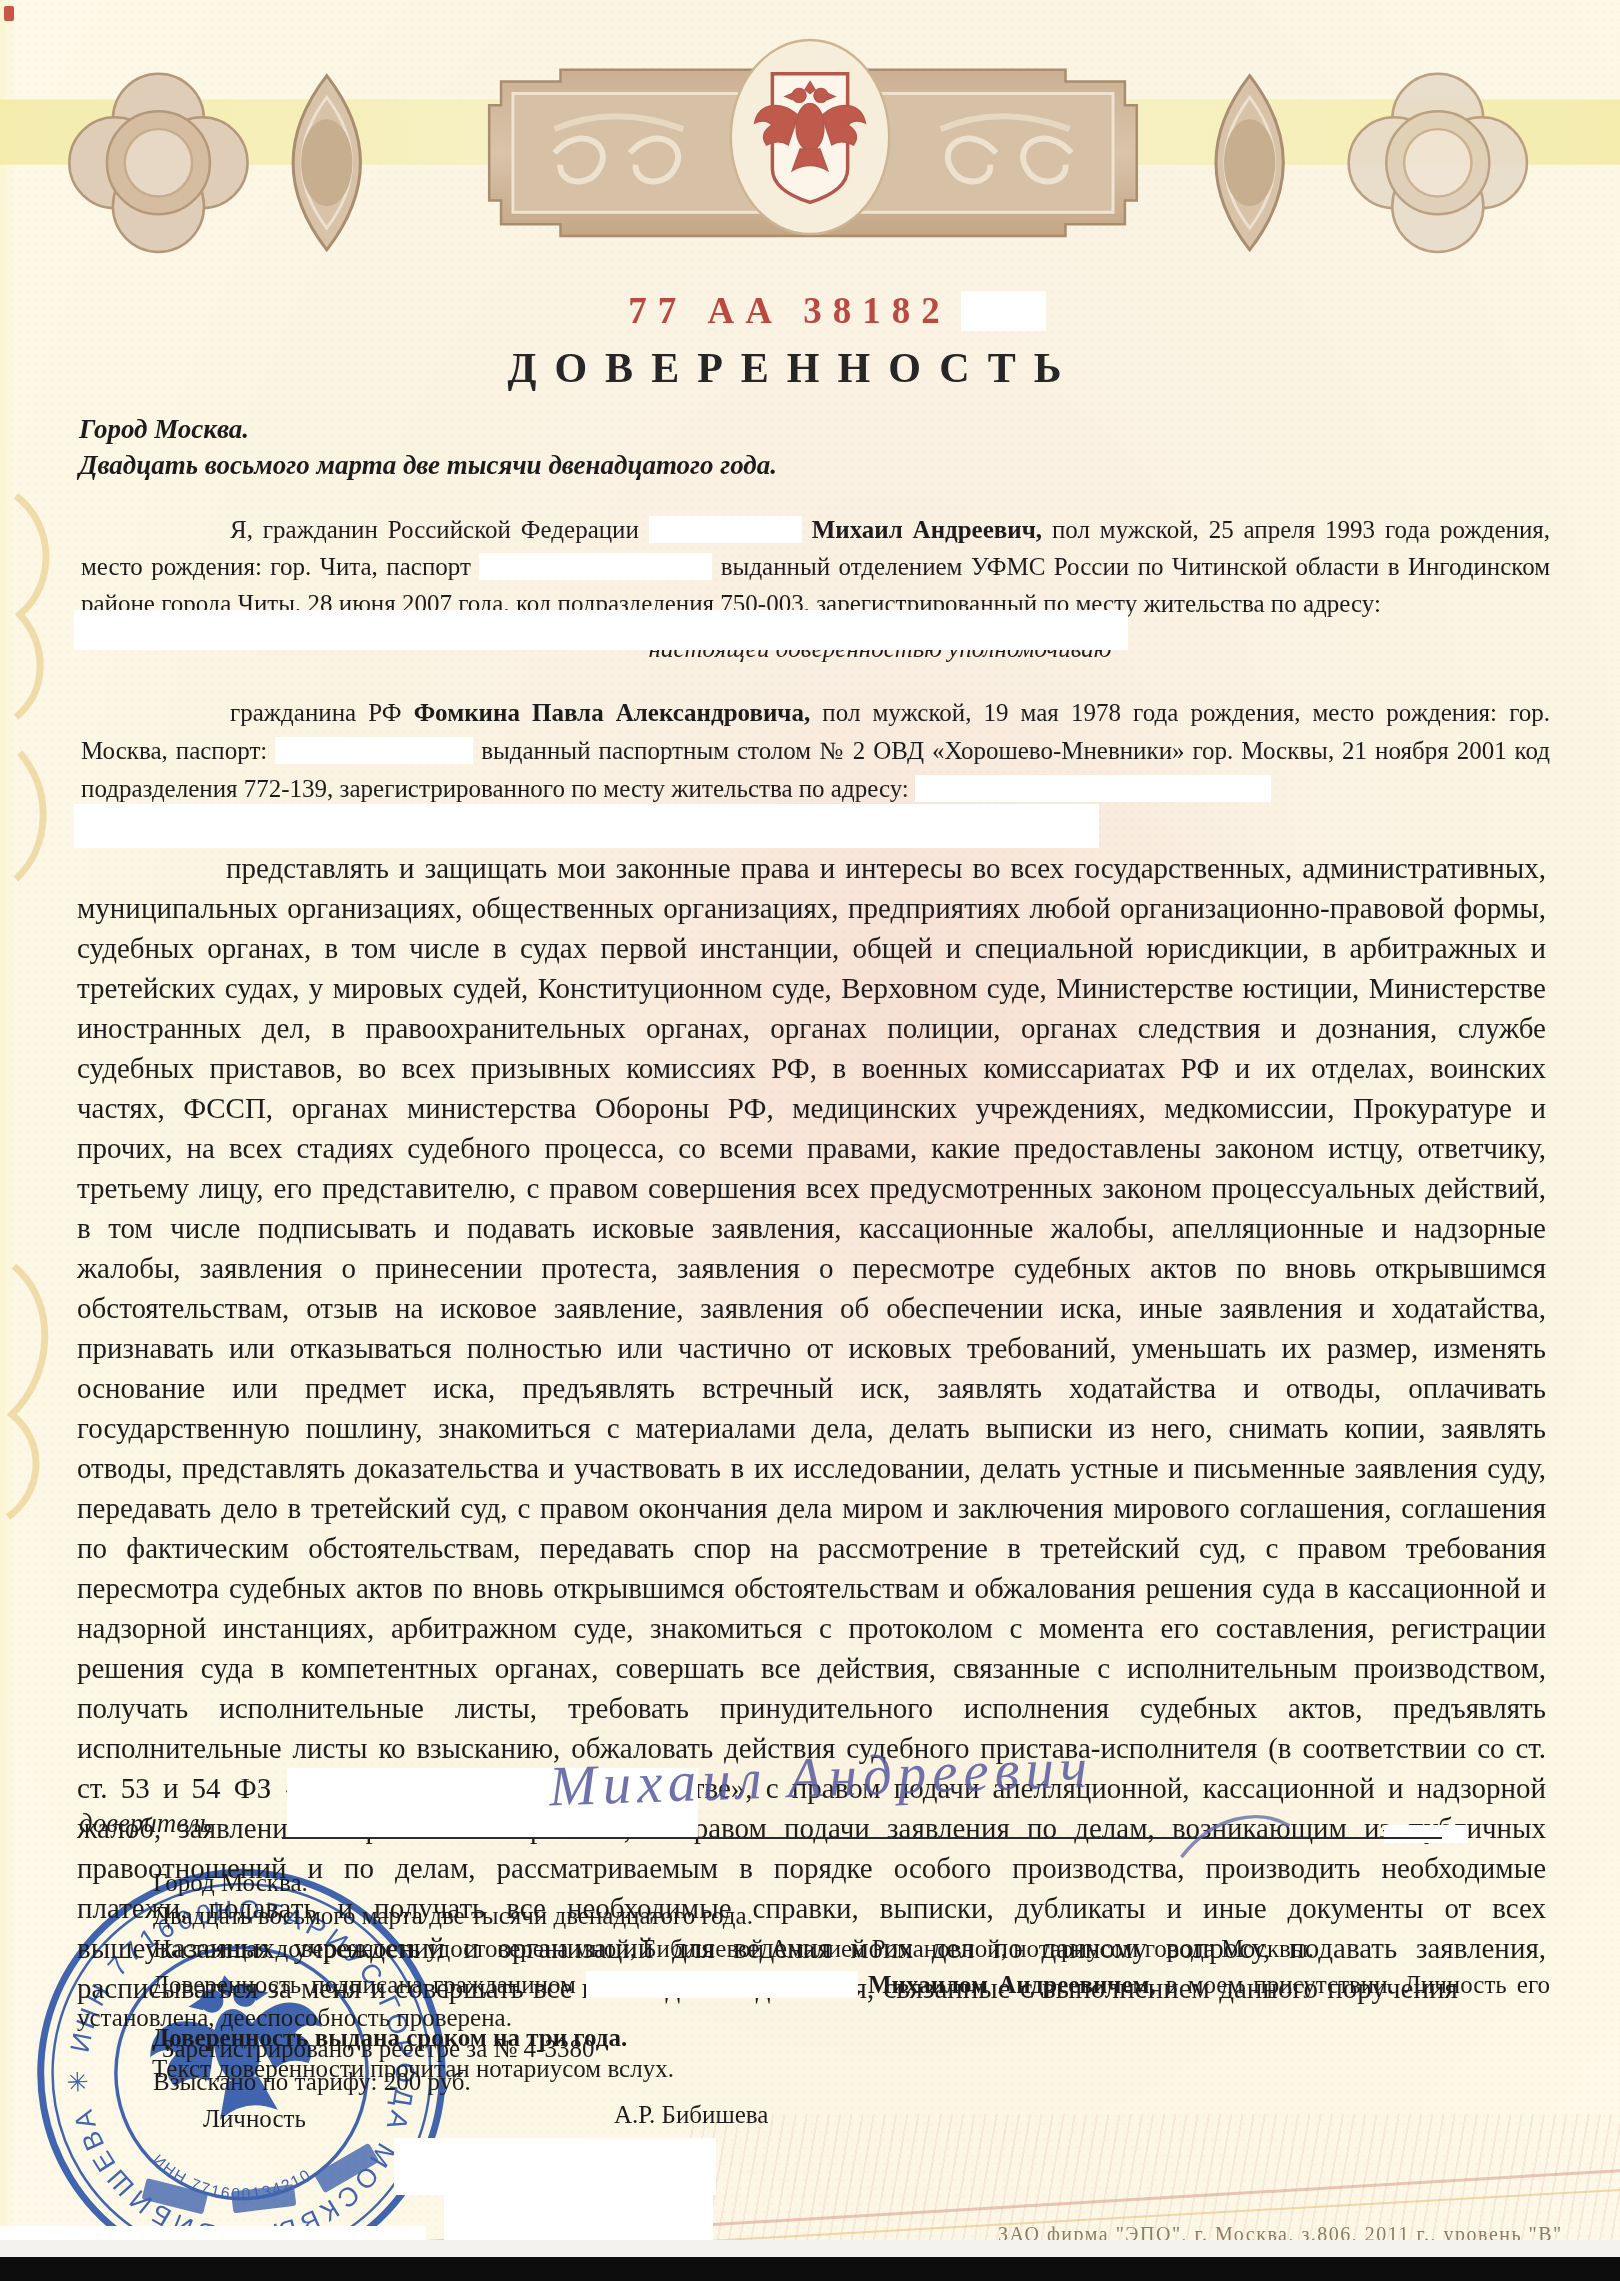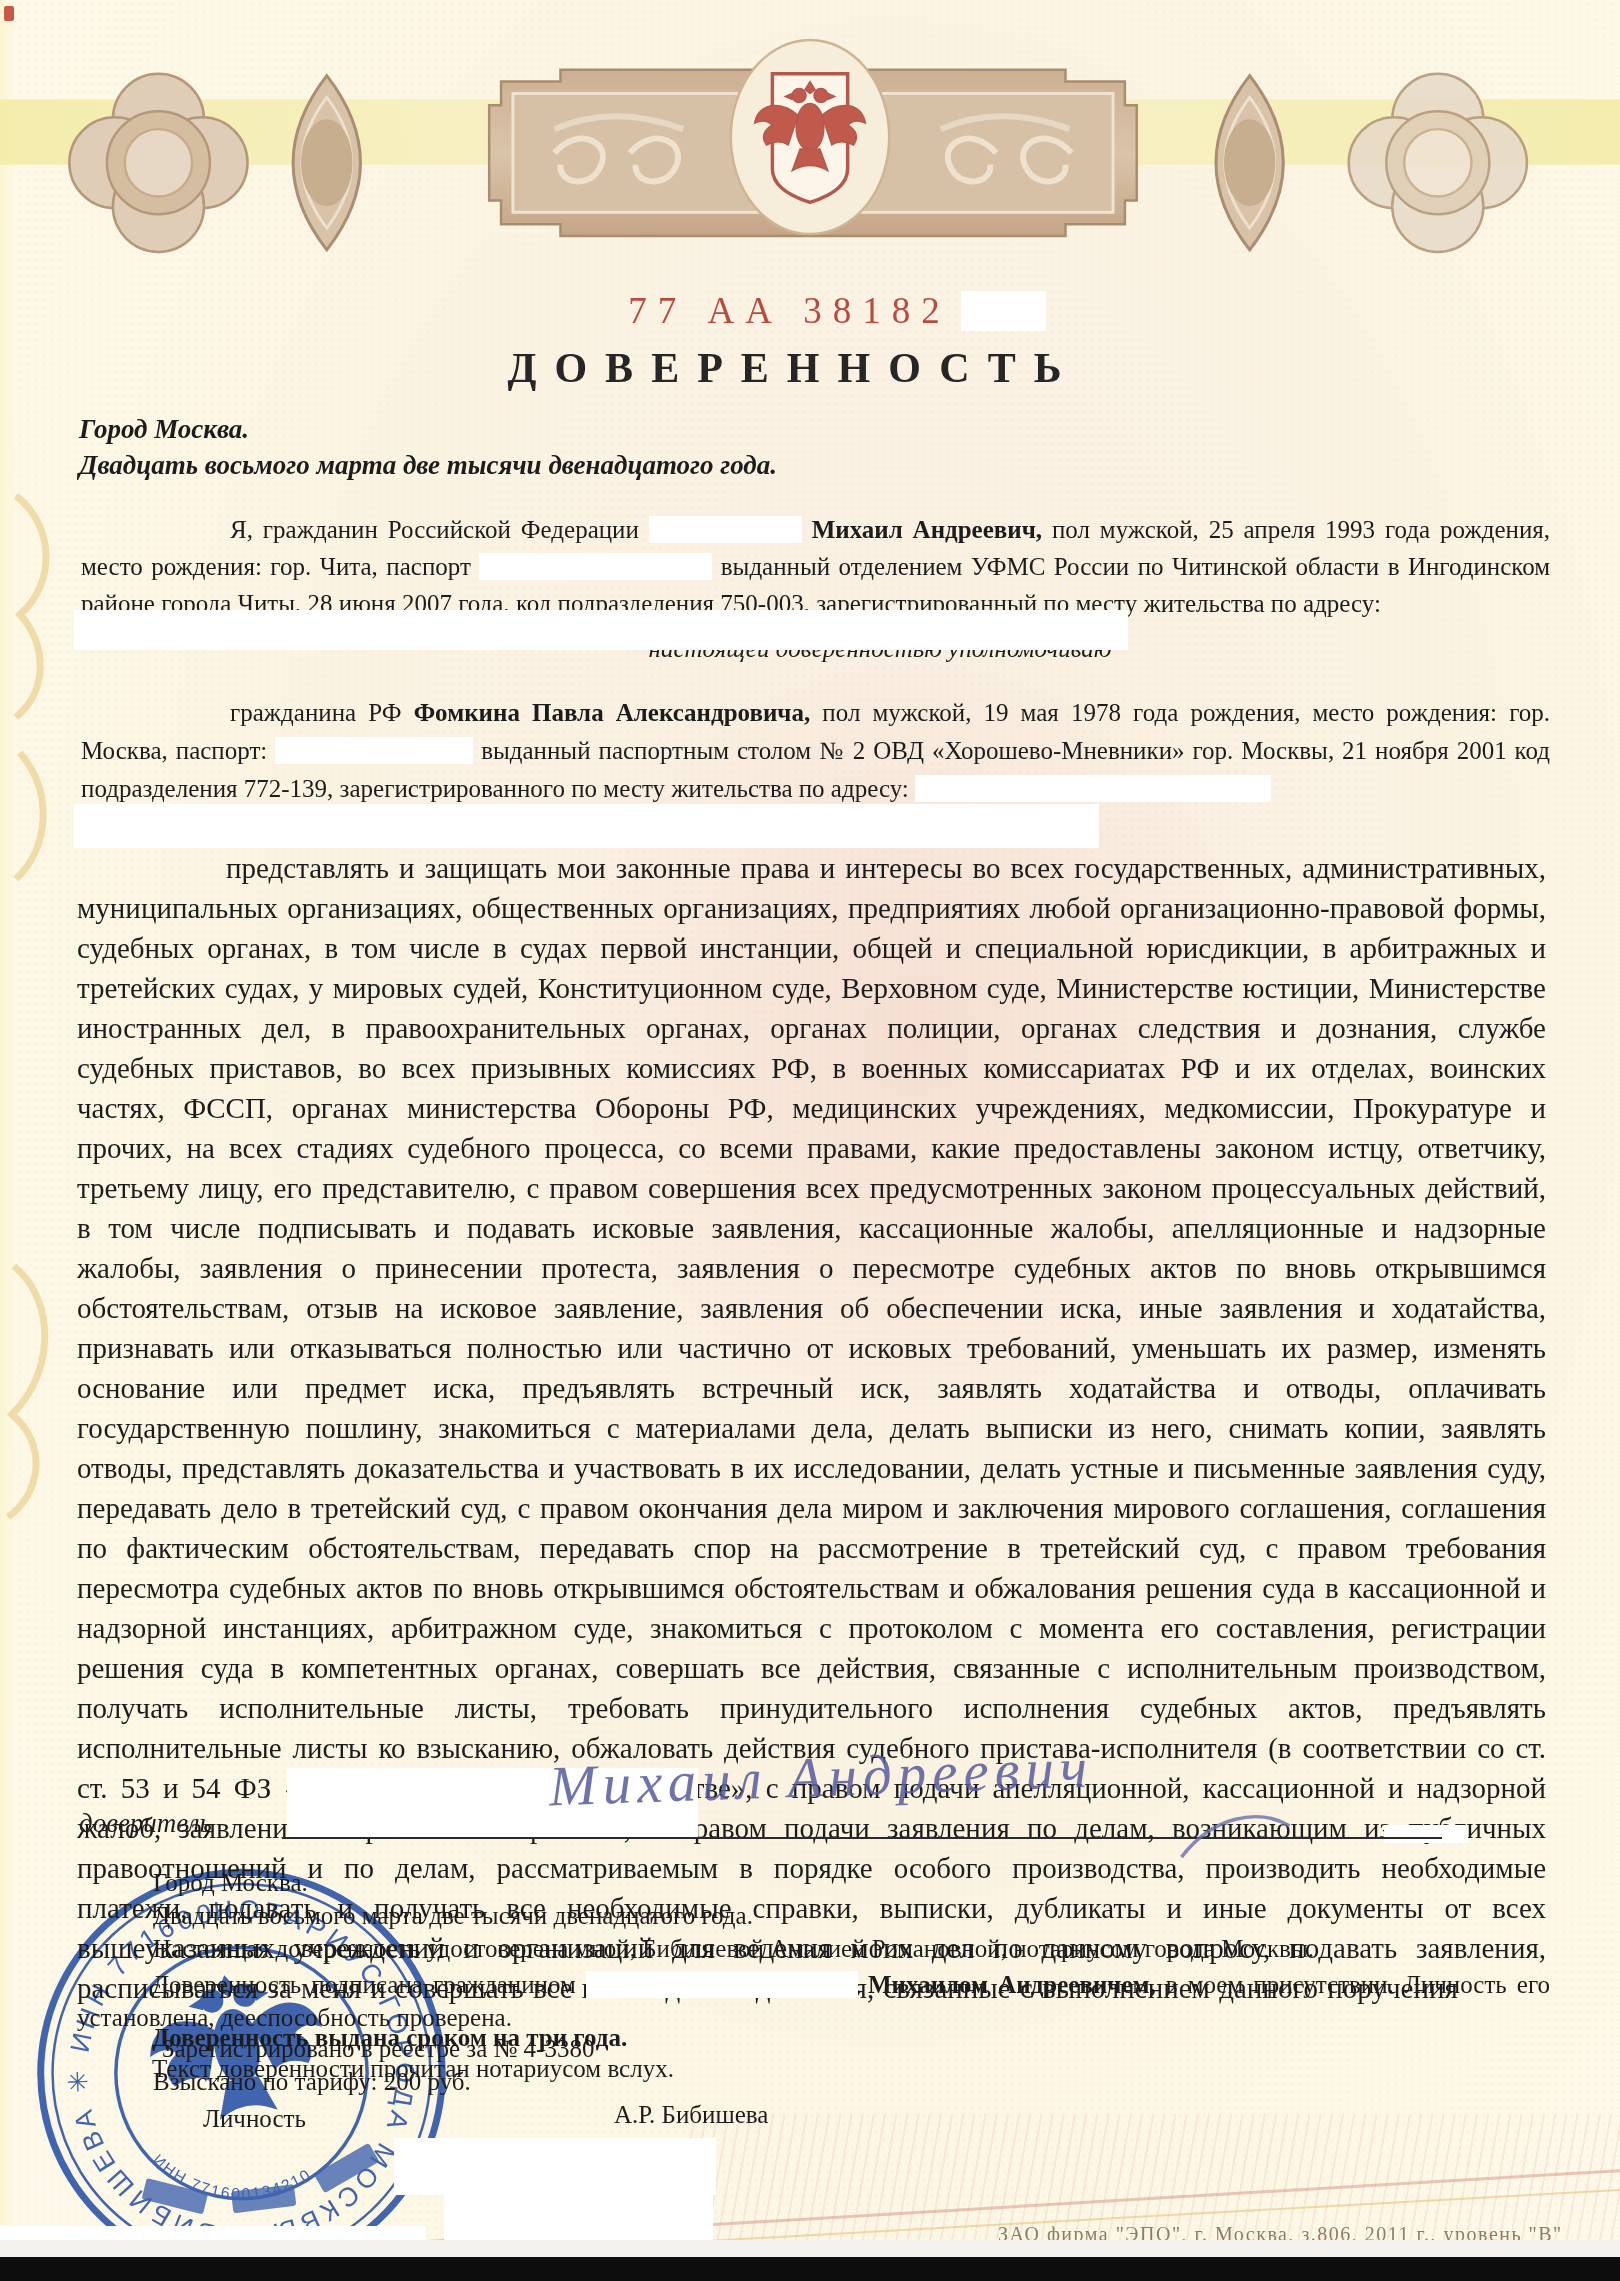--- a/index.html
+++ b/index.html
@@ -17,21 +17,21 @@
         background:radial-gradient(closest-side, rgba(226,150,135,.17), rgba(226,150,135,.06) 55%, transparent 78%);}
   .waves{position:absolute;left:683px;top:2114px;width:938px;height:129px;opacity:.8;pointer-events:none;
         background:repeating-linear-gradient(100deg, rgba(205,125,125,.15) 0 2px, transparent 2px 11px);}
   .diag1{position:absolute;left:-20px;top:2216px;width:1703px;height:3px;background:#d99a8a;opacity:.55;transform:rotate(-3.4deg);}
   .diag2{position:absolute;left:-20px;top:2233px;width:1703px;height:2px;background:#e7c27c;opacity:.6;transform:rotate(-3.2deg);}
 
   .ornament{position:absolute;left:0;top:22px;}
   .curls{position:absolute;left:6px;top:455px;}
 
   .serial-row{position:absolute;left:0;top:289px;width:1621px;text-align:center;padding-left:53px;box-sizing:border-box;}
-  .serial{font-size:37px;font-weight:normal;letter-spacing:11px;color:#b94a3f;}
+  .serial{font-size:37px;font-weight:bold;letter-spacing:11px;color:#b94a3f;}
   .serial-redact{display:inline-block;width:85px;height:40px;background:#fff;vertical-align:-8px;margin-left:10px;}
 
   .title{position:absolute;left:0;top:344px;width:1492px;text-align:center;padding-left:95px;box-sizing:border-box;
         font-size:42px;font-weight:bold;letter-spacing:18px;color:#262626;}
 
   .city-top{position:absolute;left:79px;top:414px;font-size:27px;font-style:italic;font-weight:600;}
   .date-top{position:absolute;left:79px;top:450px;font-size:27px;font-style:italic;font-weight:600;}
 
   .par{position:absolute;left:77px;width:1469px;margin:4px;text-align:justify;font-size:25px;}
   .par1{top:507px;line-height:37px;text-indent:149px;}

